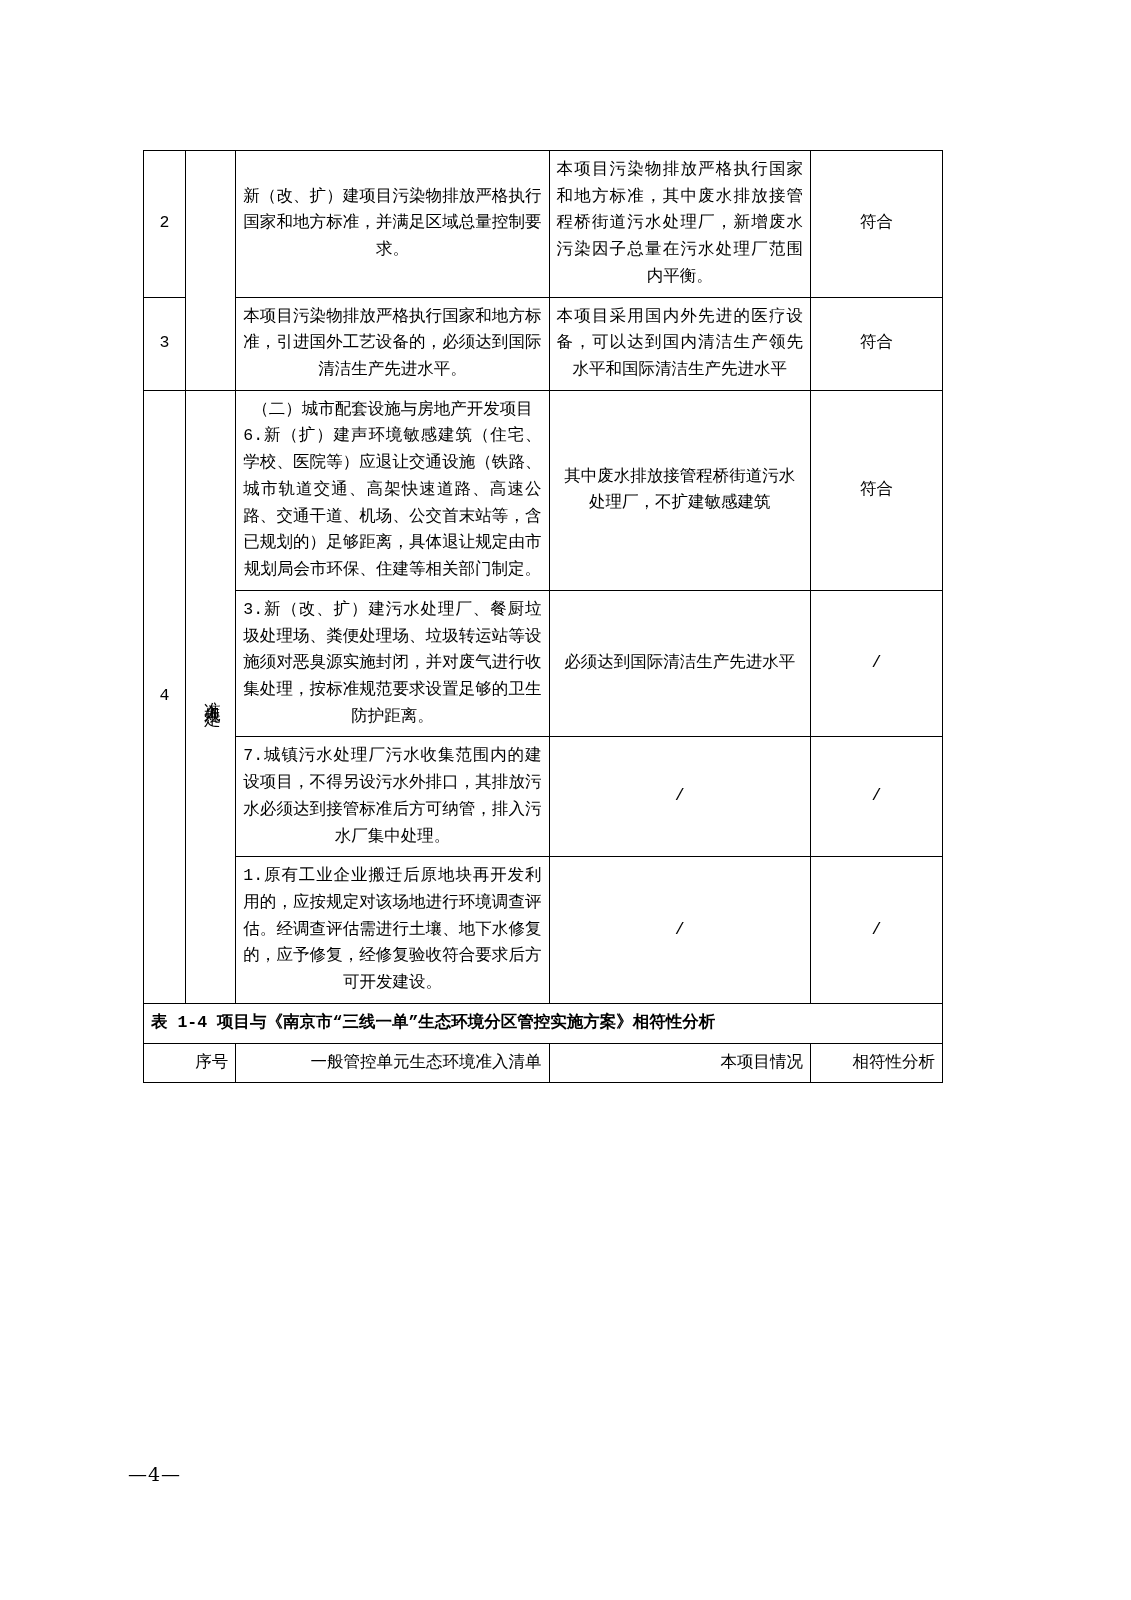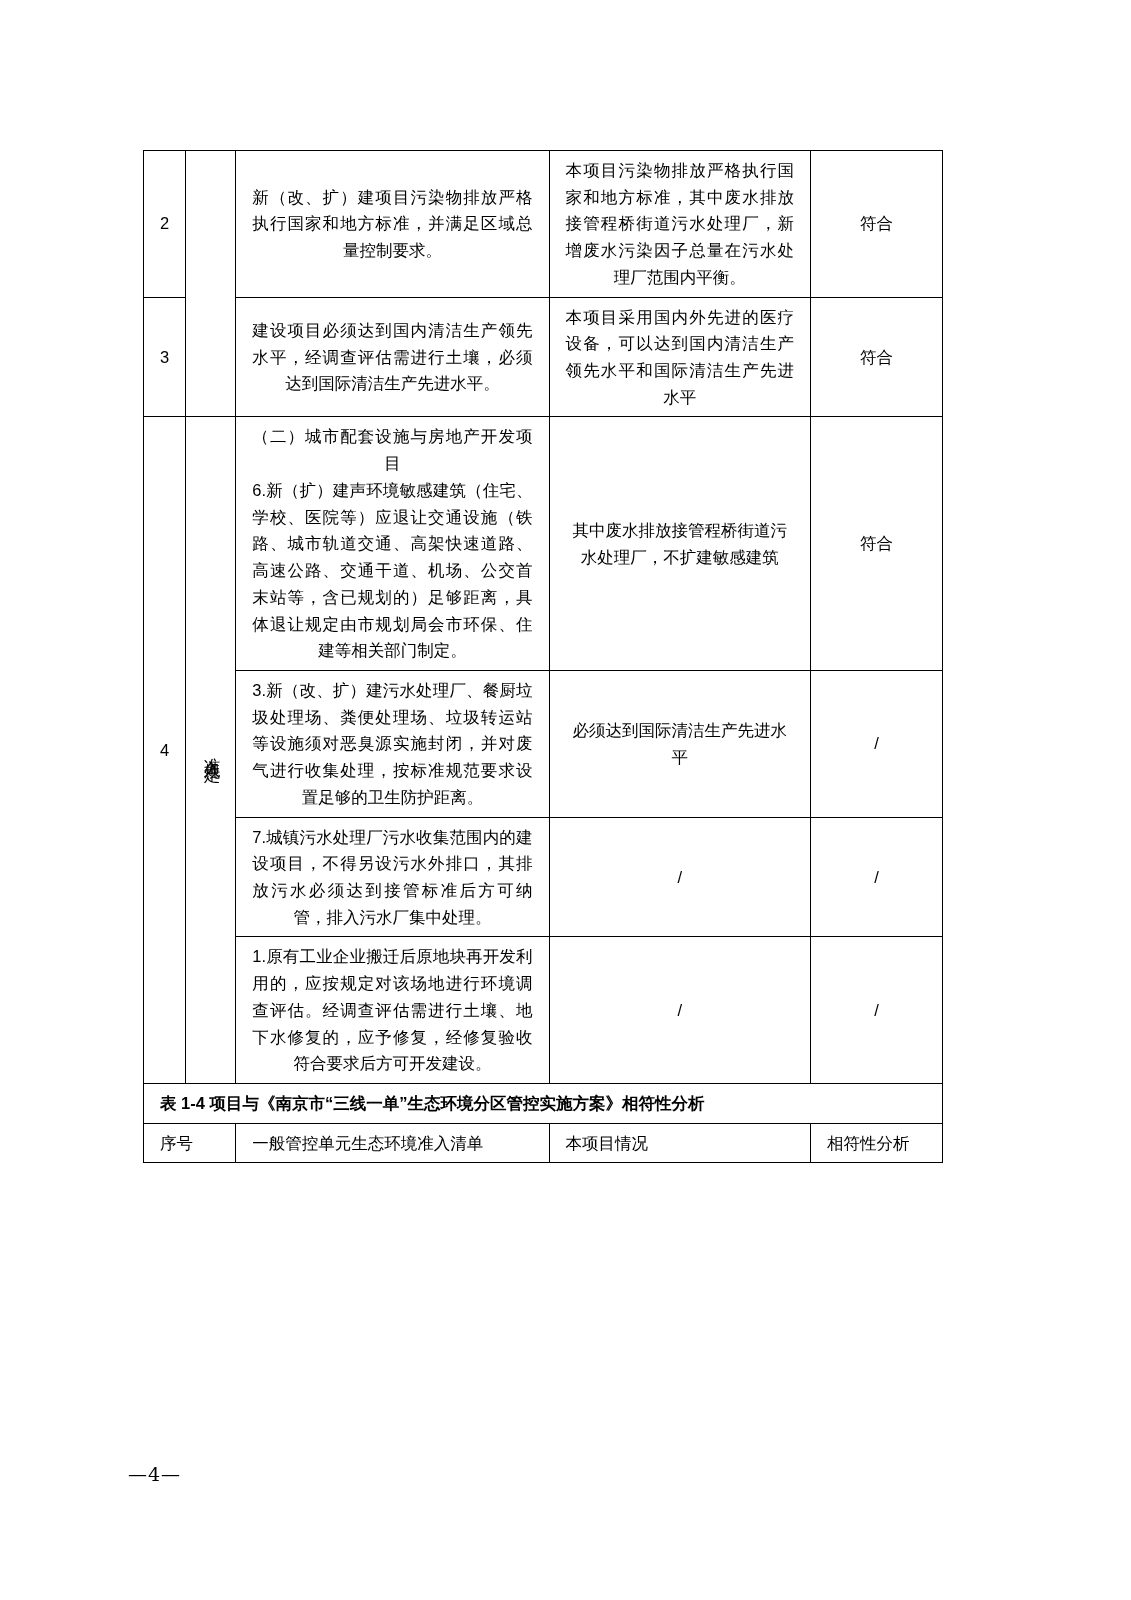--- a/index.html
+++ b/index.html
@@ -25,24 +25,24 @@
     position: absolute;
     left: 143px;
     top: 150px;
     width: 800px;
     border-collapse: collapse;
     table-layout: fixed;
   }
   .doc-table td {
     border: 1px solid #000000;
     vertical-align: middle;
-    padding: 6px 16px;
+    padding: 6px 7px;
     font-size: 16.5px;
     line-height: 1.62;
-    font-family: Liberation Sans, sans-serif;
+    font-family: Liberation Mono, monospace;
   }
   .col-idx { width: 38px; }
   .col-cat { width: 46px; }
   .col-req { width: 285px; }
   .col-proj { width: 238px; }
   .col-conf { width: 120px; }
 
   .c-center { text-align: center; }
   .c-just {
     text-align: justify;
@@ -62,21 +62,21 @@
   .cat-cell { text-align: center; padding: 4px 2px; }
 
   .caption-cell {
     font-weight: bold;
     font-size: 18px;
     text-align: left;
     line-height: 1.6;
     padding: 9px 10px 7px 10px;
   }
   .head-cell {
-    text-align: left;
+    text-align: right;
     font-size: 16.5px;
     line-height: 1.35;
     padding: 8px 6px;
   }
   .page-number {
     position: absolute;
     left: 128px;
     top: 1463px;
     font-size: 19px;
     font-family: "DejaVu Serif", "Liberation Serif", serif;
@@ -102,21 +102,21 @@
       <tr>
         <td class="c-center">2</td>
         <td class="cat-cell" rowspan="2"></td>
         <td class="c-just">新（改、扩）建项目污染物排放严格执行国家和地方标准，并满足区域总量控制要求。</td>
         <td class="c-just">本项目污染物排放严格执行国家和地方标准，其中废水排放接管程桥街道污水处理厂，新增废水污染因子总量在污水处理厂范围内平衡。</td>
         <td class="c-center">符合</td>
       </tr>
 
       <tr>
         <td class="c-center">3</td>
-        <td class="c-just">建设项目必须达到国内清洁生产领先水平，经调查评估需进行土壤，必须达到国际清洁生产先进水平。</td>
+        <td class="c-just">本项目污染物排放严格执行国家和地方标准，引进国外工艺设备的，必须达到国际清洁生产先进水平。</td>
         <td class="c-just">本项目采用国内外先进的医疗设备，可以达到国内清洁生产领先水平和国际清洁生产先进水平</td>
         <td class="c-center">符合</td>
       </tr>
 
       <tr>
         <td class="c-center" rowspan="4">4</td>
         <td class="cat-cell" rowspan="4">
           <span class="vertical-text">准入规定</span>
         </td>
         <td class="c-just nowrap-break">（二）城市配套设施与房地产开发项目

